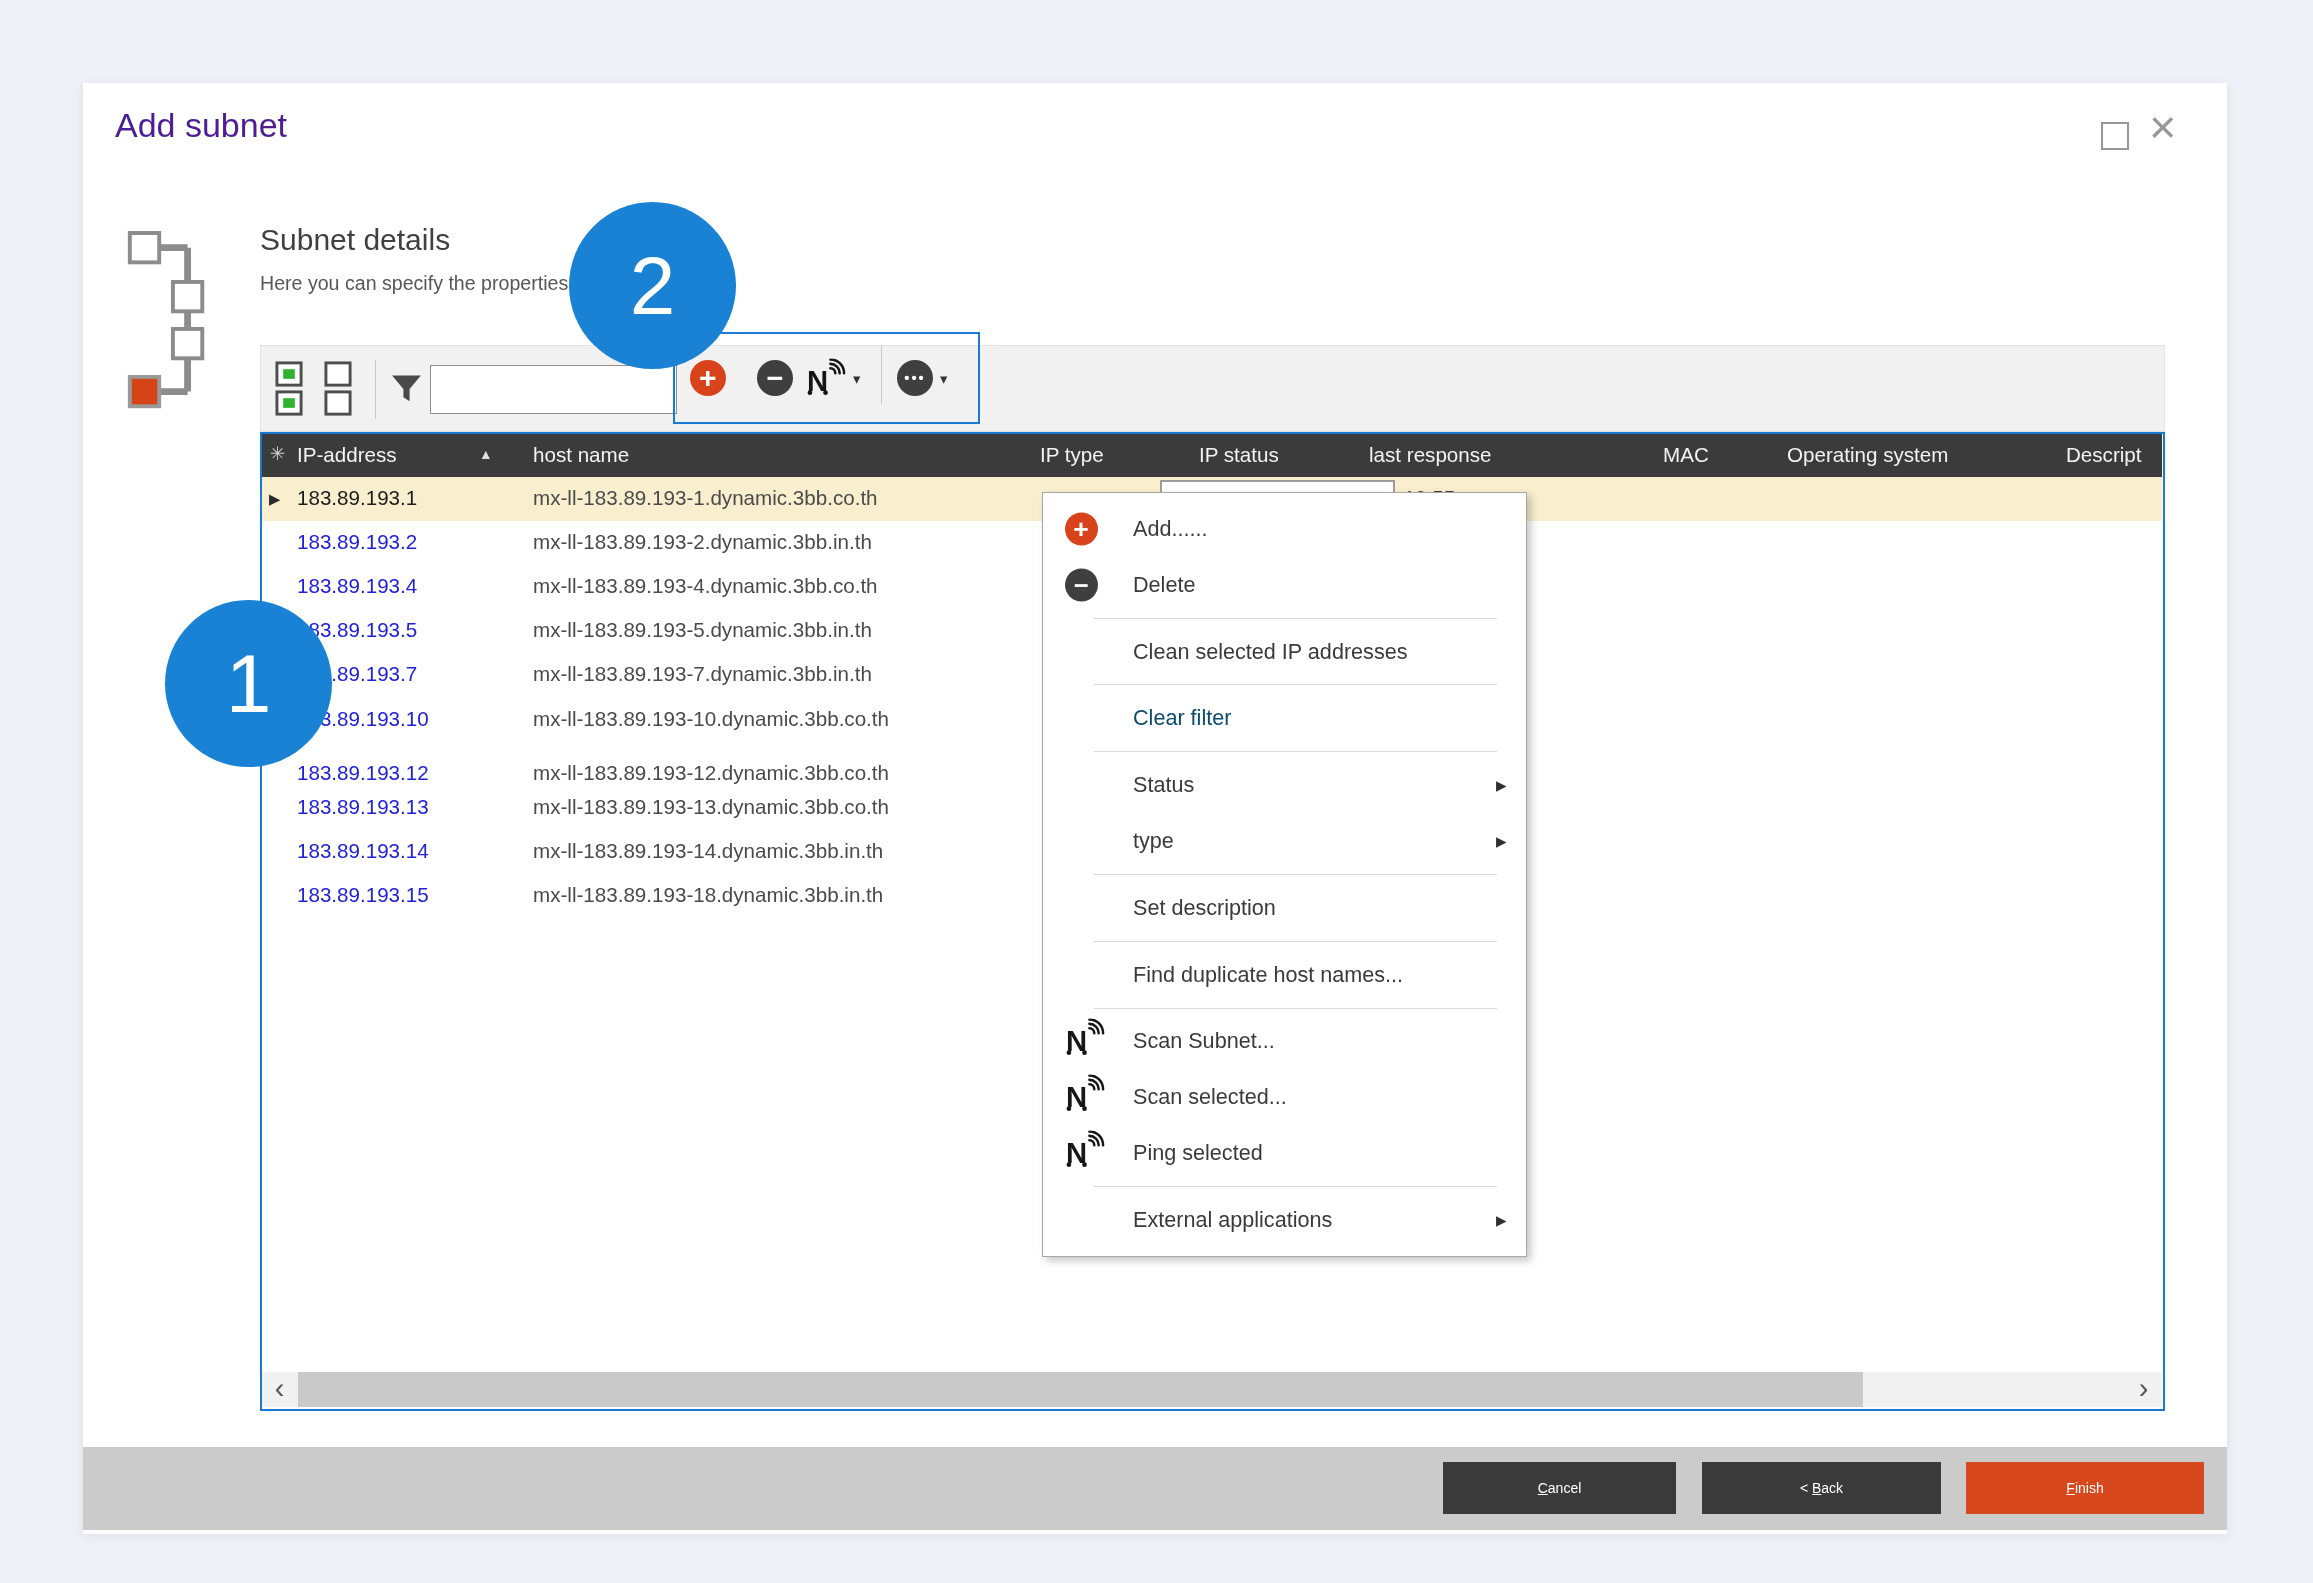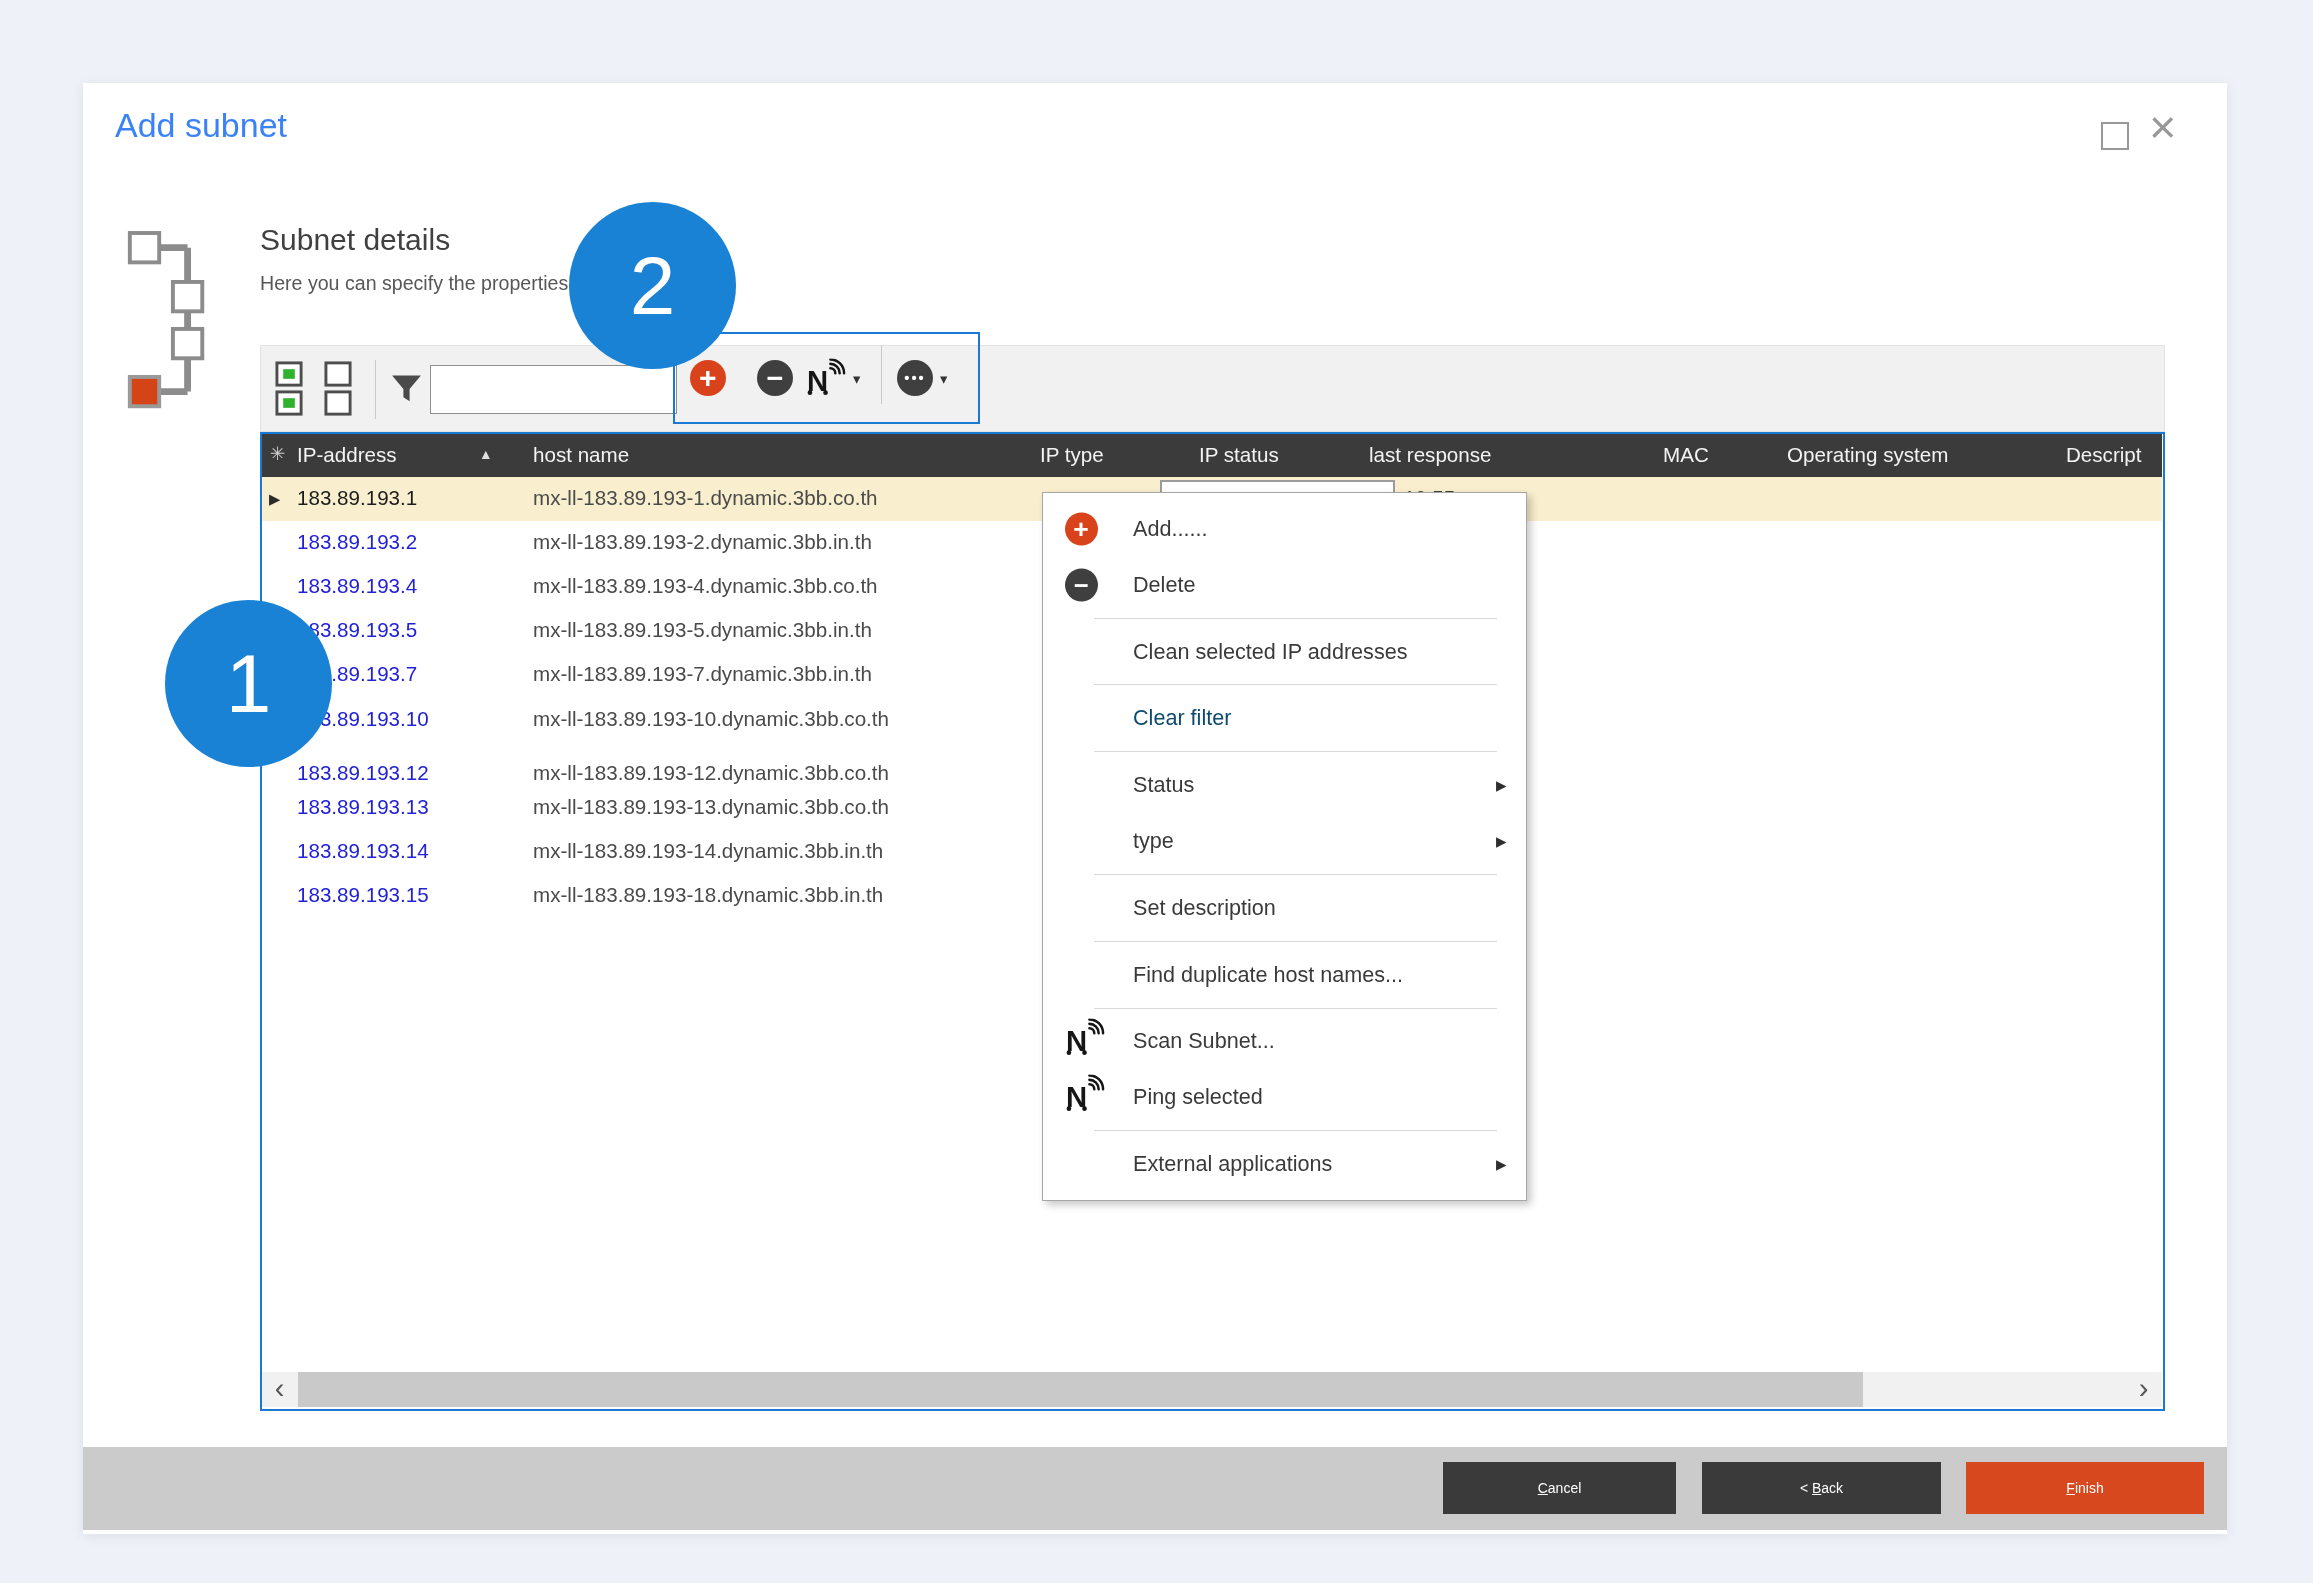--- a/index.html
+++ b/index.html
@@ -8,21 +8,21 @@
     position: relative;
     background: #eef1f8;
     font-family: "Liberation Sans", "DejaVu Sans", sans-serif;
     color: #3a3a3a;
     overflow: hidden;
   }
   .dialog {
     position: absolute; left: 83px; top: 83px; width: 2144px; height: 1451px;
     background: #ffffff; box-shadow: 0 2px 11.8px rgba(0,0,0,0.08);
   }
-  .dlg-title { position: absolute; left: 32px; top: 22.5px; font-size: 34px; color: #3b82f6; }
+  .dlg-title { position: absolute; left: 32px; top: 22.5px; font-size: 34px; color: #4c1d95; }
   .btn-max { position: absolute; left: 2018px; top: 39px; width: 28px; height: 28px; border: 2px solid #989898; background: #fff; }
   .btn-close { position: absolute; left: 2066px; top: 19.6px; font-size: 47px; color: #989898; line-height: 1; font-weight: 400; }
 
   
   .wizard { position: absolute; left: 39px; top: 145px; }
 
   .step-title { position: absolute; left: 177px; top: 140px; font-size: 30px; color: #404040; }
   .step-desc  { position: absolute; left: 177px; top: 189px; font-size: 19.6px; color: #575757; }
 
   
@@ -281,20 +281,26 @@
       <div class="menu-item">
         <span class="menu-icon"><svg width="41" height="39" viewBox="0 0 42 40">
             <use href="#scan-glyph"></use>
           </svg></span>
         <span>Scan Subnet...</span>
       </div>
       <div class="menu-item">
         <span class="menu-icon"><svg width="41" height="39" viewBox="0 0 42 40">
             <use href="#scan-glyph"></use>
           </svg></span>
+        <span>Scan selected...</span>
+      </div>
+      <div class="menu-item">
+        <span class="menu-icon"><svg width="41" height="39" viewBox="0 0 42 40">
+            <use href="#scan-glyph"></use>
+          </svg></span>
         <span>Ping selected</span>
       </div>
       <div class="menu-sep"></div>
       <div class="menu-item">
         <span>External applications</span>
         <span class="menu-arrow">▶</span>
       </div>
     </div>
 
   <div class="footer" id="footer">

